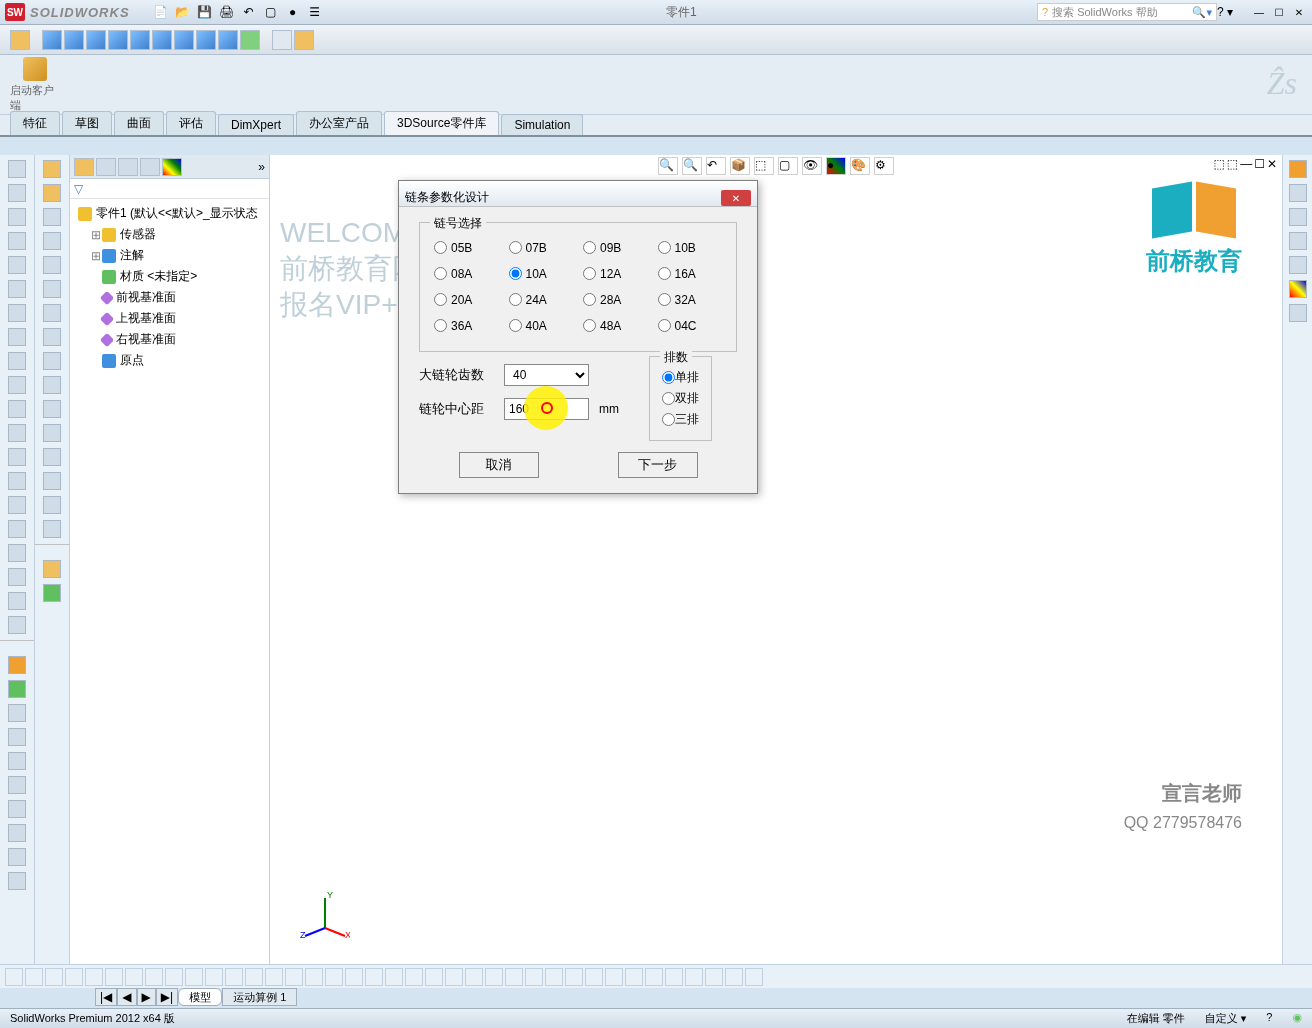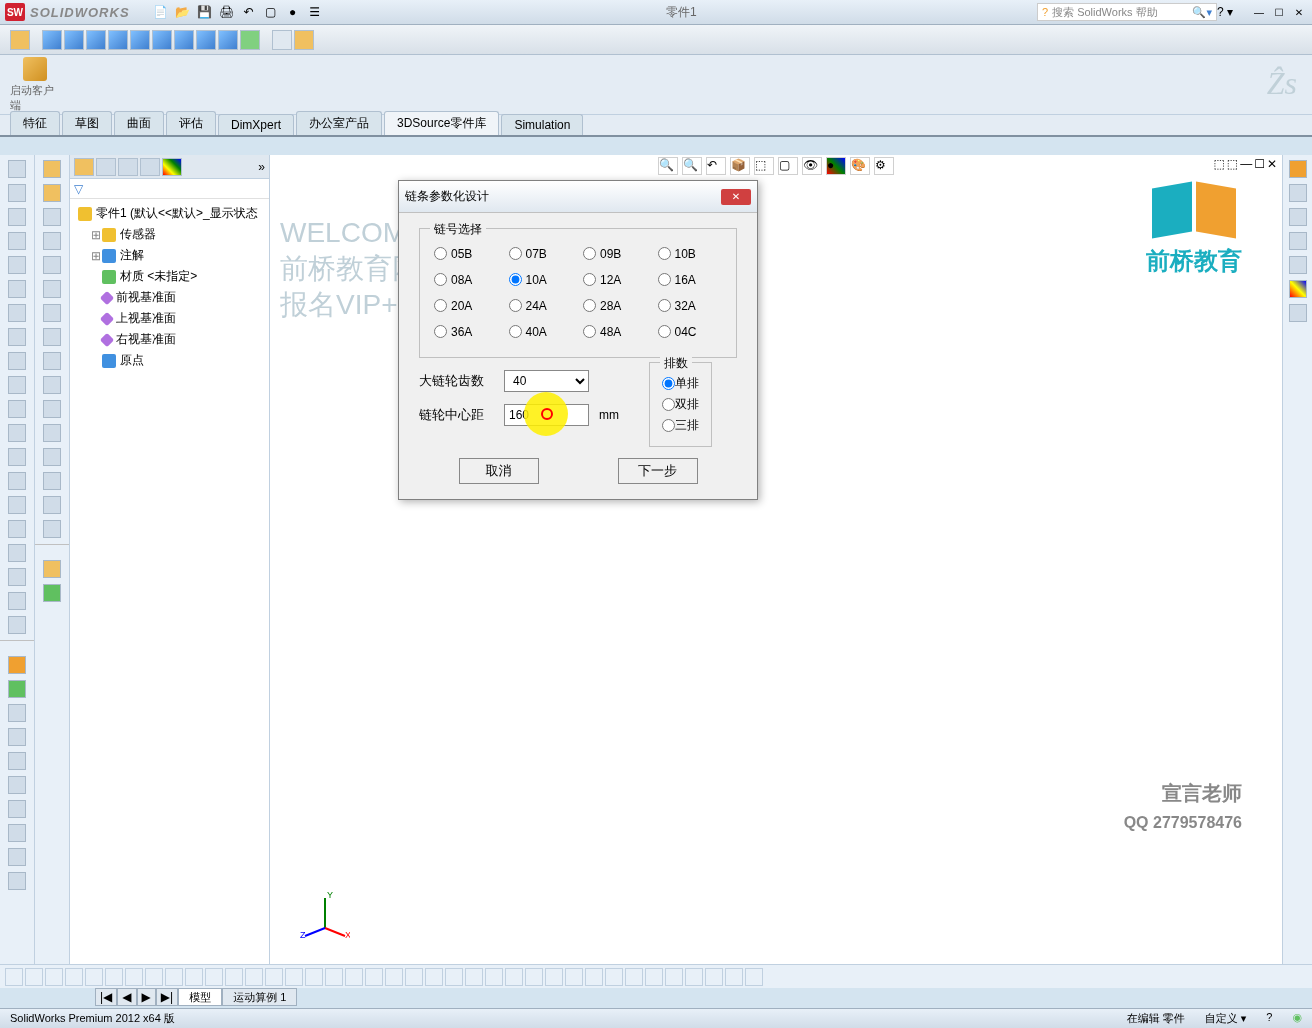--- a/index.html
+++ b/index.html
@@ -58,31 +58,31 @@
 .axis { position: absolute; left: 30px; bottom: 50px; width: 50px; height: 50px; }
 .view-label { position: absolute; left: 15px; bottom: 5px; font-size: 12px; color: #666; }
 
 .view-toolbar-top { position: absolute; top: 0; left: 50%; transform: translateX(-50%); height: 24px; display: flex; gap: 4px; padding: 2px; }
 .view-toolbar-top .vtt { width: 20px; height: 18px; border: 1px solid #d0d0d0; cursor: pointer; }
 
 .right-toolbar { width: 30px; background: #e8f0f8; border-left: 1px solid #c0d0e0; display: flex; flex-direction: column; align-items: center; padding-top: 5px; gap: 6px; }
 
 .bottom-tabs { position: absolute; bottom: 22px; left: 95px; height: 18px; display: flex; }
 .btab { padding: 1px 10px; background: #e0e8f0; border: 1px solid #a0b0c0; font-size: 11px; cursor: pointer; }
-.btab.active { background: white; }
+.btab.active { background: white; border-radius: 6px; }
 
 .bottom-toolbar { position: absolute; bottom: 40px; left: 0; right: 0; height: 24px; background: #e8f0f8; border-top: 1px solid #c0d0e0; display: flex; align-items: center; padding: 0 5px; gap: 2px; }
 .bottom-toolbar .bt { width: 18px; height: 18px; border: 1px solid #c0d0e0; cursor: pointer; }
 
 .status-bar { position: absolute; bottom: 0; left: 0; right: 0; height: 20px; background: linear-gradient(to bottom, #e8f0f8, #d0dce8); display: flex; align-items: center; padding: 0 10px; font-size: 11px; justify-content: space-between; border-top: 1px solid #a0b0c0; }
 .status-right { display: flex; gap: 20px; }
 
 
 .dialog { position: absolute; left: 398px; top: 180px; width: 360px; background: #f0f0f0; border: 1px solid #808080; box-shadow: 2px 2px 8px rgba(0,0,0,0.3); }
-.dlg-title { height: 32px; background: linear-gradient(to bottom, #fff, #e0e8f0); display: flex; align-items: center; justify-content: space-between; padding: 0 6px; border-bottom: 1px solid #c0c0c0; }
+.dlg-title { height: 26px; background: linear-gradient(to bottom, #fff, #e0e8f0); display: flex; align-items: flex-end; justify-content: space-between; padding: 0 6px; border-bottom: 1px solid #c0c0c0; }
 .dlg-close { width: 30px; height: 16px; background: #d04040; color: white; display: flex; align-items: center; justify-content: center; font-size: 10px; cursor: pointer; border-radius: 2px; }
 .dlg-body { padding: 15px 20px; }
 .fieldset { border: 1px solid #c0c0c0; padding: 10px; margin-bottom: 12px; position: relative; }
 .fieldset-label { position: absolute; top: -8px; left: 10px; background: #f0f0f0; padding: 0 4px; font-size: 12px; }
 .radio-grid { display: grid; grid-template-columns: repeat(4, 1fr); gap: 12px 10px; padding: 8px 4px; }
 .radio-item { display: flex; align-items: flex-start; font-size: 12px; }
 .radio-item input { margin-right: 4px; }
 .form-row { display: flex; align-items: center; margin-bottom: 12px; }
 .form-label { width: 85px; font-size: 13px; }
 .form-select, .form-input { width: 85px; height: 22px; border: 1px solid #888; background: white; font-size: 12px; padding: 0 4px; }
@@ -298,21 +298,21 @@
     </div>
     <div class="watermark-logo">
       <div class="wm-shape">
           <div class="wm-box"></div>
           <div class="wm-box o"></div>
         </div>
       <div class="wm-text">前桥教育</div>
     </div>
     <div class="watermark-name">
       <div>宣言老师</div>
-      <div style="font-size:16px;font-weight:bold">QQ 2779578476</div>
+      <div style="font-size:16px;font-weight:normal">QQ 2779578476</div>
     </div>
     <div class="axis">
       <svg width="50" height="50">
           <line x1="25" y1="40" x2="25" y2="10" stroke="green" stroke-width="2"></line>
           <line x1="25" y1="40" x2="45" y2="48" stroke="red" stroke-width="2"></line>
           <line x1="25" y1="40" x2="5" y2="48" stroke="blue" stroke-width="2"></line>
           <text x="27" y="10" font-size="9" fill="green">Y</text>
           <text x="45" y="50" font-size="9" fill="red">X</text>
           <text x="0" y="50" font-size="9" fill="blue">Z</text>
         </svg>

